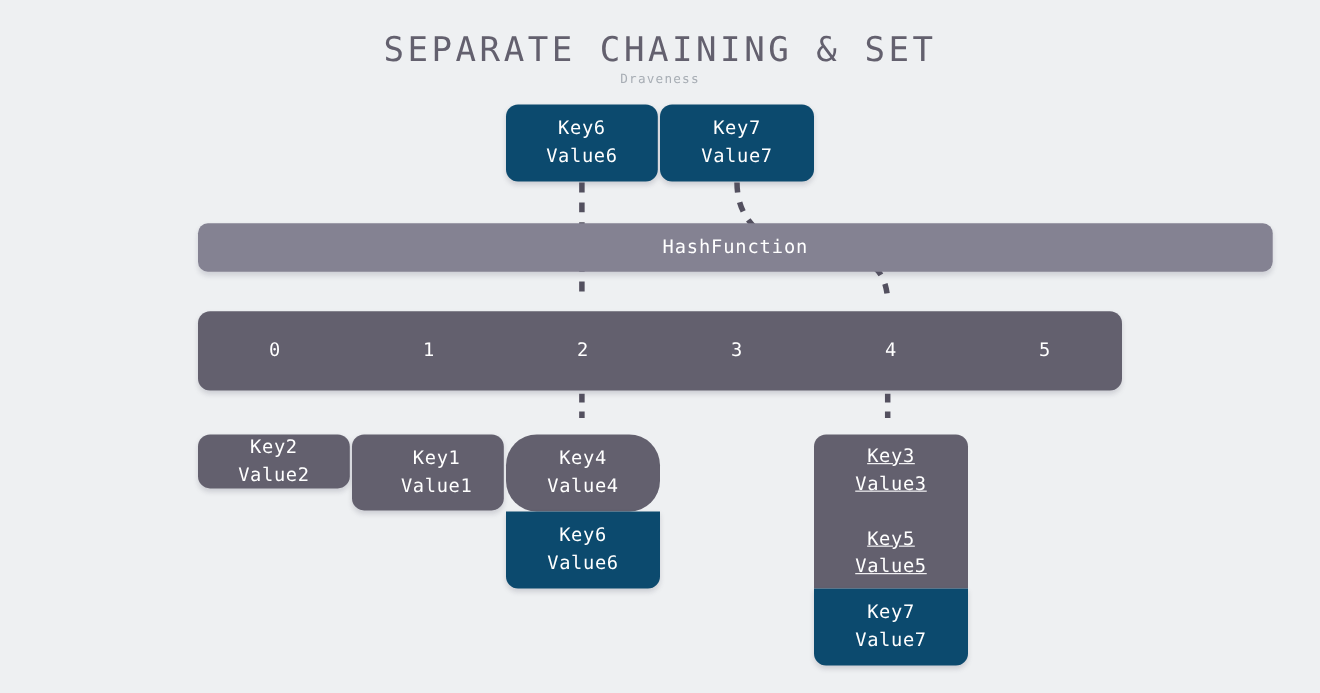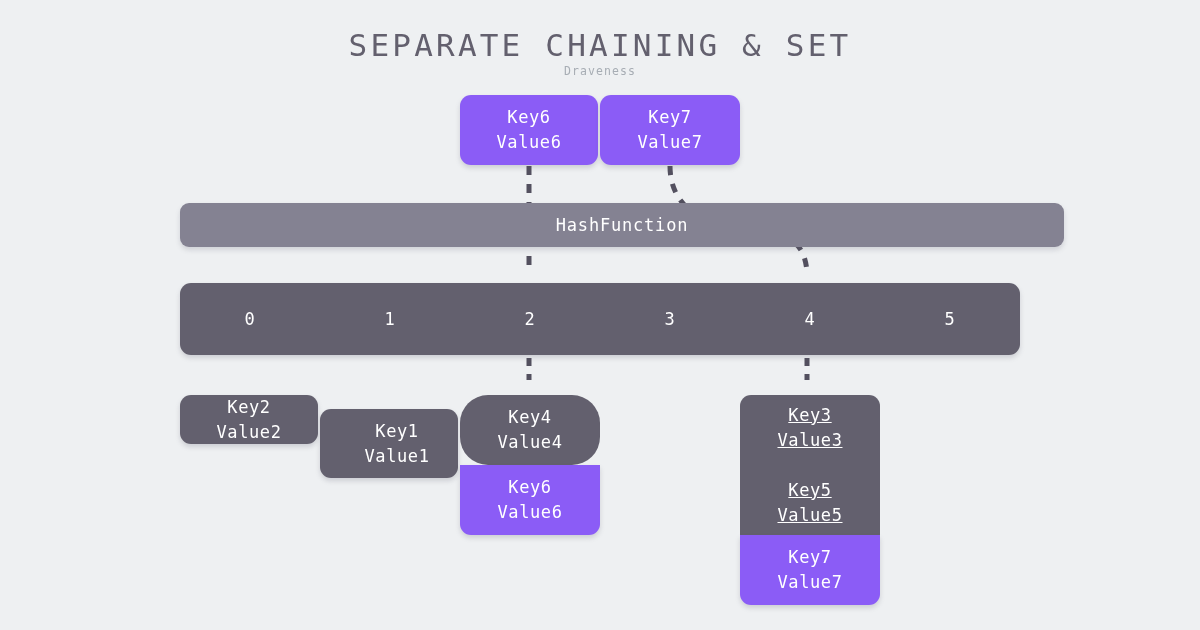--- a/index.html
+++ b/index.html
@@ -56,33 +56,33 @@
     font-size: 17px;
     line-height: 25px;
     letter-spacing: 0.6px;
     white-space: pre;
     text-align: center;
   }
   .rounded {
     border-radius: 11px;
     box-shadow: 0 3px 5px rgba(90, 90, 110, 0.22);
   }
-  .teal { background: #8b5cf6; }
+  .teal { background: #0c4a6e; }
   .dark { background: #63606e; }
 
   
   .r-top    { border-radius: 11px 11px 0 0; box-shadow: none; }
   .r-bottom { border-radius: 0 0 11px 11px; box-shadow: 0 3px 5px rgba(90,90,110,0.22); }
 
   
   #hash-bar {
     position: absolute;
     left: 180px;
     top: 203px;
-    width: 884px;
+    width: 977px;
     height: 44px;
     border-radius: 9px;
     background: #848292;
     box-shadow: 0 3px 5px rgba(90,90,110,0.20);
     display: flex;
     align-items: center;
     justify-content: center;
     color: #ffffff;
     font-size: 17px;
     letter-spacing: 0.8px;
@@ -189,21 +189,21 @@
       </div>
   </div>
 
   
   <div class="box rounded dark" style="left:180px; top:395px; width:138px; height:49px;">
     <span>Key2
 Value2</span>
   </div>
 
   
-  <div class="box rounded dark" style="left:320px; top:409px; width:138px; height:69px;padding-left:16px;">
+  <div class="box rounded dark" style="left:320px; top:395px; width:138px; height:69px;padding-left:16px;">
     <span>Key1
 Value1</span>
   </div>
 
   
   <div class="box r-top dark" style="left:460px; top:395px; width:140px; height:70px;border-radius:28px;">
     <span>Key4
 Value4</span>
   </div>
   <div class="box r-bottom teal" style="left:460px; top:465px; width:140px; height:70px;">

